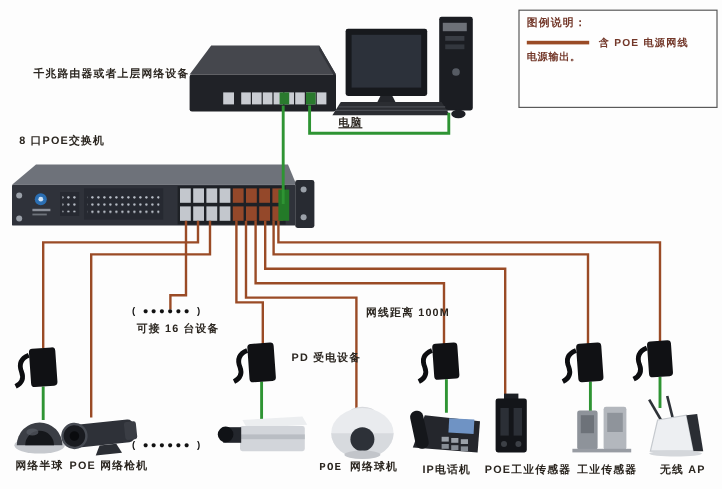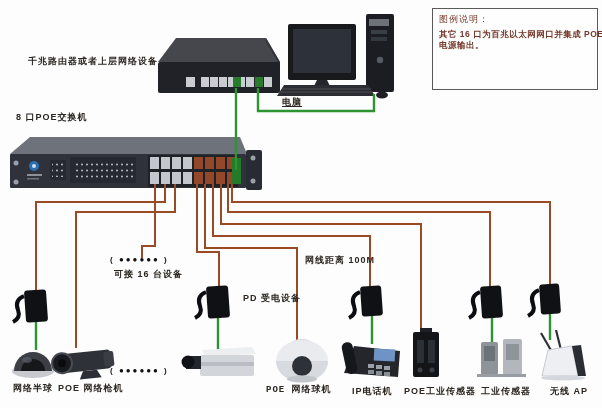--- a/index.html
+++ b/index.html
@@ -13,21 +13,21 @@
   }
   .dots{
     position:absolute;font-size:8px;font-weight:bold;color:#111;
     letter-spacing:2px;white-space:nowrap;
   }
   #legend{
     position:absolute;left:432px;top:8px;width:166px;height:82px;
     border:1px solid #5a5a5a;background:#fefefe;box-sizing:border-box;
     padding:4px 5px 0 6px;color:#73382a;
   }
-  #legend .lg-title{font-size:9px;font-weight:normal;letter-spacing:1px;margin-bottom:3px;}
+  #legend .lg-title{font-size:9px;font-weight:bold;letter-spacing:1px;margin-bottom:3px;}
   .lg-row{display:flex;align-items:center;height:13px;}
   .lg-swatch{width:52px;height:3px;margin-right:8px;flex:0 0 auto;}
   .lg-label{font-size:8.5px;font-weight:bold;letter-spacing:1px;white-space:nowrap;}
   .lg-note{font-size:8.5px;font-weight:bold;letter-spacing:0.5px;line-height:11px;white-space:nowrap;}
   svg{position:absolute;left:0;top:0;}
 </style>
 </head>
 <body>
 
 <div id="stage">
@@ -239,17 +239,20 @@
   <div class="lbl" style="left:58px;top:383px;">POE 网络枪机</div>
   <div class="lbl" style="left:198px;top:385px;margin-top:40px;">网络摄像机</div>
   <div class="lbl" style="left:266px;top:385px;font-family:Liberation Mono, monospace;">POE 网络球机</div>
   <div class="lbl" style="left:352px;top:386px;">IP电话机</div>
   <div class="lbl" style="left:404px;top:386px;">POE工业传感器</div>
   <div class="lbl" style="left:481px;top:386px;">工业传感器</div>
   <div class="lbl" style="left:550px;top:386px;">无线 AP</div>
 
   <div id="legend">
     <div class="lg-title">图例说明：</div>
-    <div class="lg-note">其它 16 口为百兆以太网网口并集成 POE</div>
+    <div class="lg-row">
+      <span class="lg-swatch" style="background: rgb(154, 75, 38);"></span>
+      <span class="lg-label">含 POE 电源网线</span>
+    </div>
     <div class="lg-note">电源输出。</div>
   </div>
 
 </div>
 
 </body></html>

